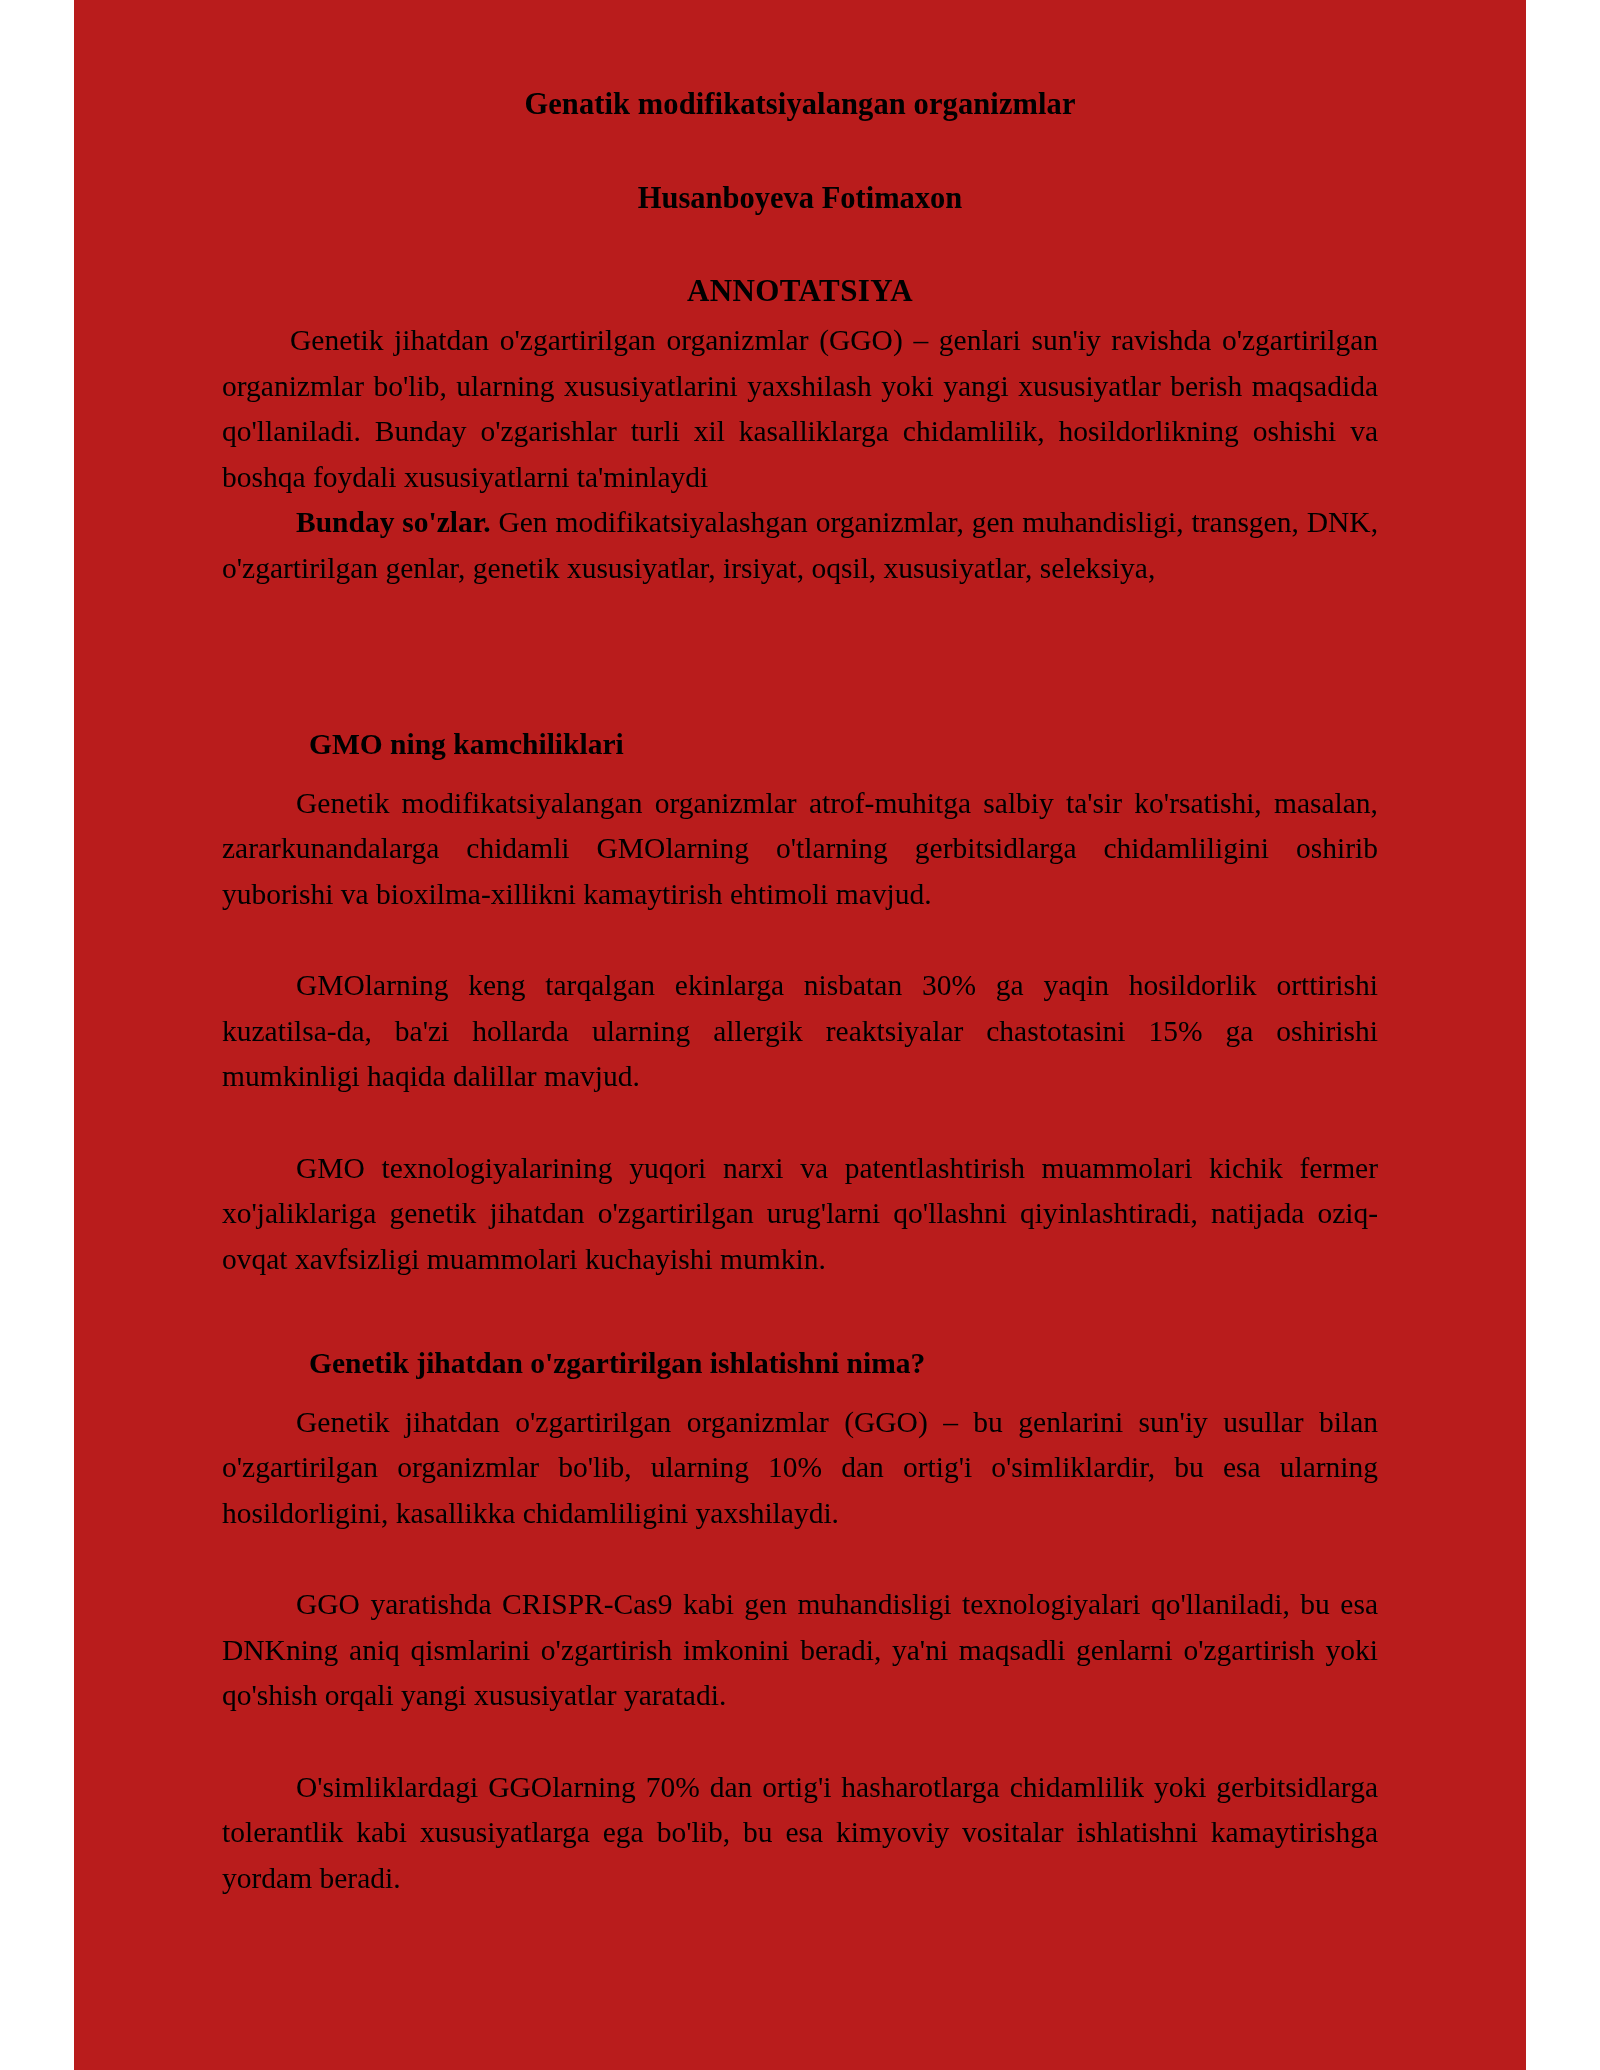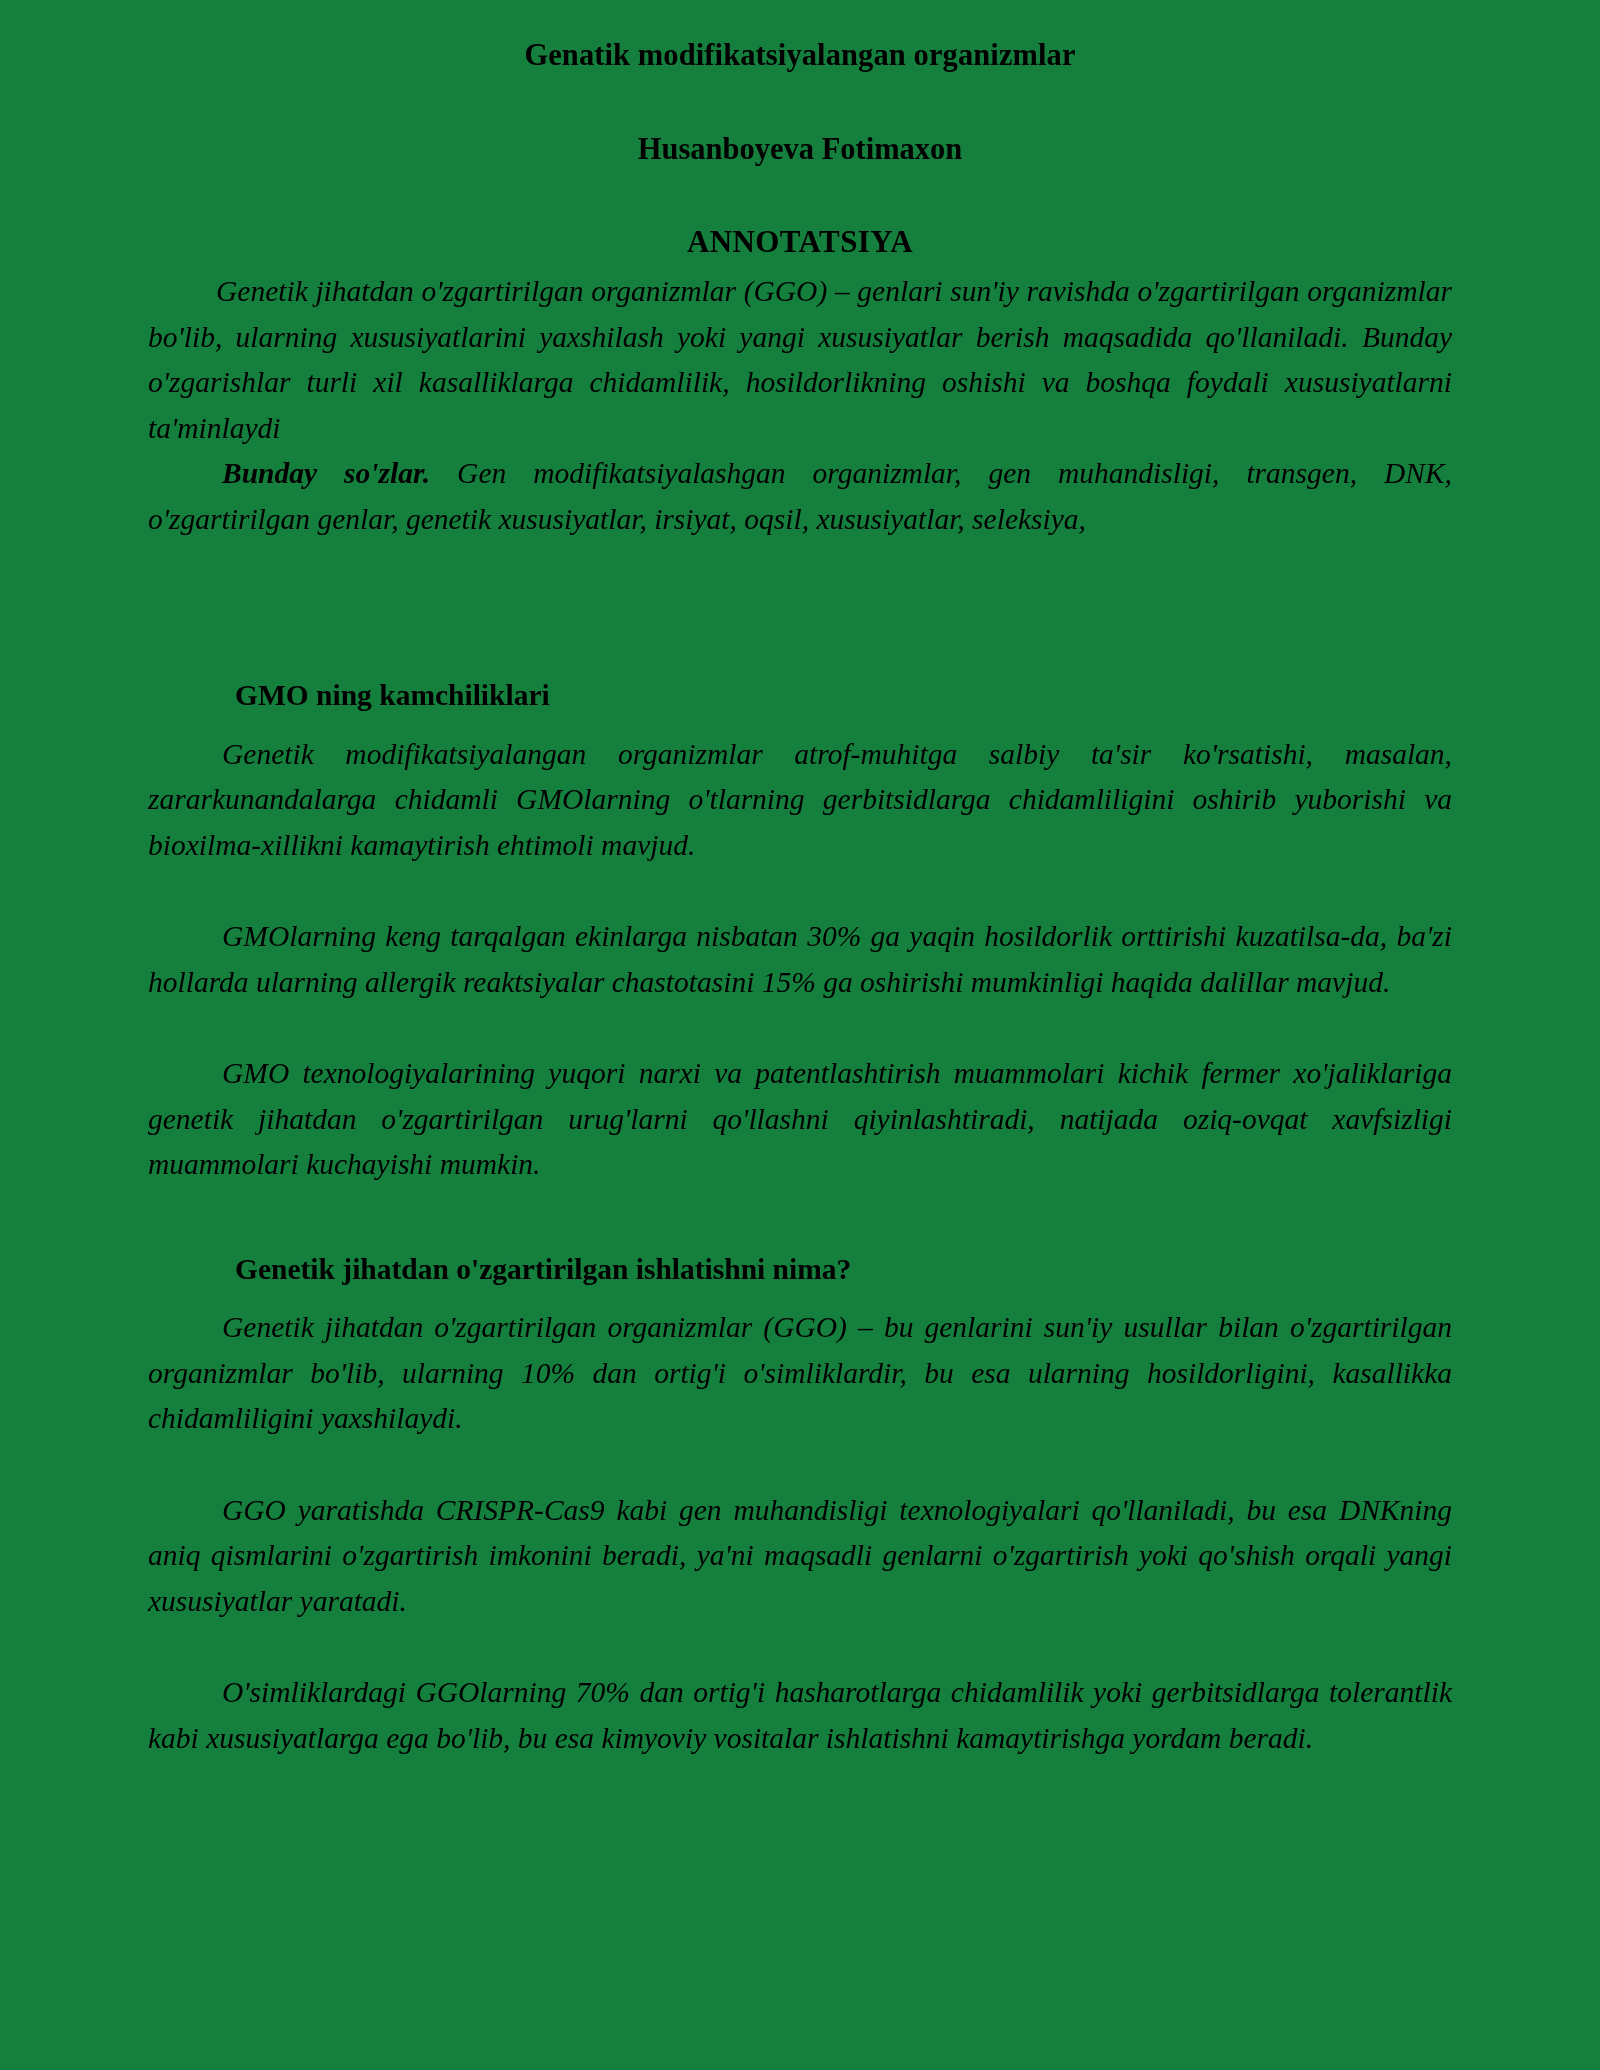--- a/index.html
+++ b/index.html
@@ -7,26 +7,26 @@
     margin: 0;
     padding: 0;
     background: #ffffff;
   }
   body {
     font-family: "Liberation Serif", "DejaVu Serif", serif;
     color: #000000;
   }
   .page {
     position: relative;
-    width: 1600px;
+    width: 1452px;
     height: 2070px;
     margin: 0 auto;
-    background: #15803d;
+    background: #b91c1c;
     box-sizing: border-box;
-    padding: 40px 148px 0 148px;
+    padding: 89px 148px 0 148px;
     overflow: hidden;
   }
   .doc-title {
     text-align: center;
     font-weight: bold;
     font-size: 30.5px;
     line-height: 1.0;
     margin: 0 0 0 0;
     letter-spacing: 0.1px;
   }
@@ -47,21 +47,20 @@
   }
   p.body {
     text-align: justify;
     text-justify: inter-word;
     font-size: 29.5px;
     line-height: 45.5px;
     margin: 0;
     padding: 0;
     -webkit-hyphens: none;
     hyphens: none;
-    font-style: italic;
   }
   p.indent {
     text-indent: 68px;
   }
   p.indent-sm {
     text-indent: 74px;
   }
   .gap-md { height: 46px; }
   .gap-xl { height: 118px; }
   .section-heading {

